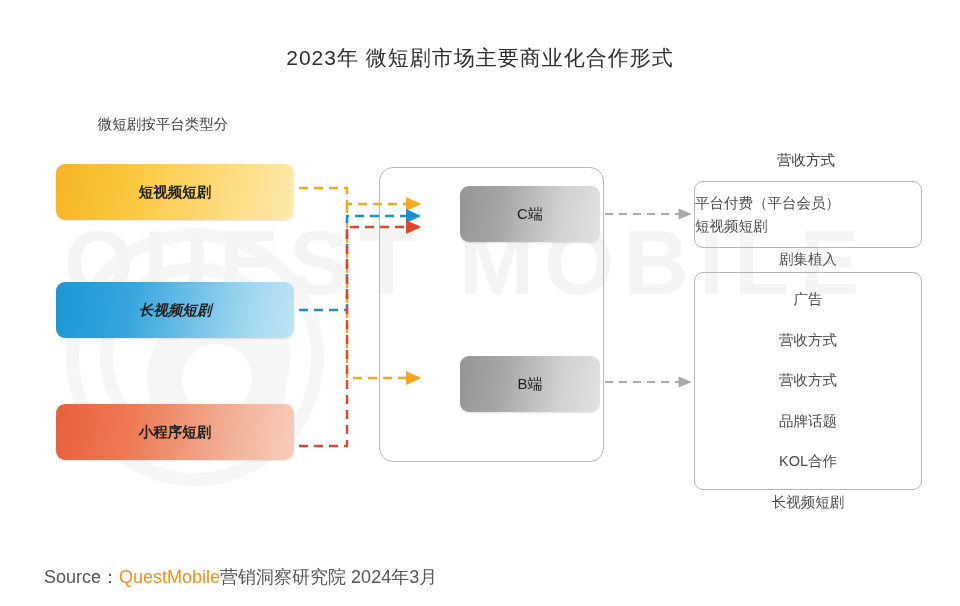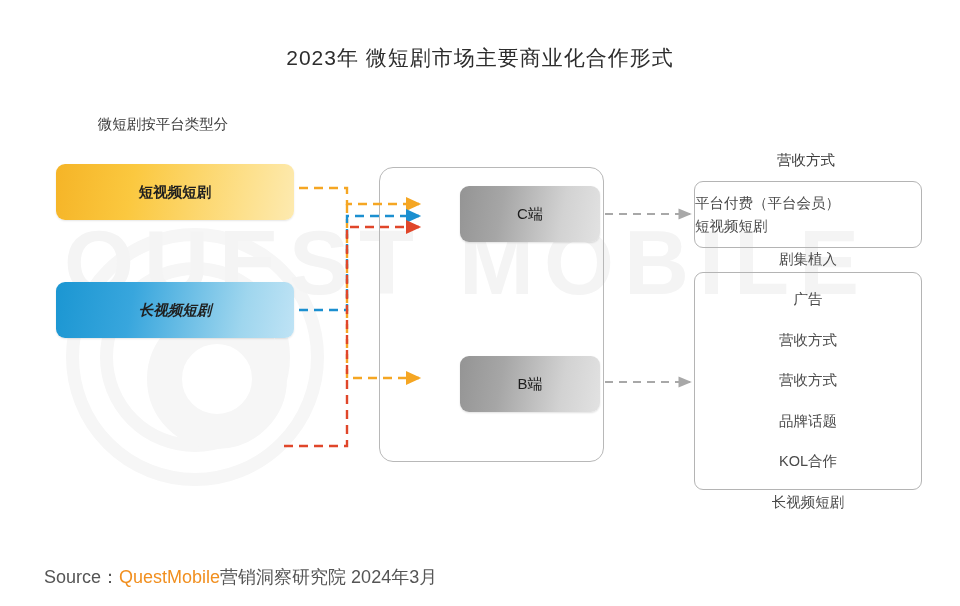--- a/index.html
+++ b/index.html
@@ -218,20 +218,23 @@
 
     <path d="M563,382 L690,382" fill="none" stroke="#a8a8a8" stroke-width="1.8" stroke-dasharray="8 6" marker-end="url(#ah-gray)"></path>
   </svg>
 
   <div class="pill pill-yellow">
     <span>短视频短剧</span>
   </div>
   <div class="pill pill-blue">
     <span>长视频短剧</span>
   </div>
+  <div class="pill pill-red">
+    <span>小程序短剧</span>
+  </div>
 
   <div class="mid-box"></div>
   <div class="gray-node node-c">
     <span>C端</span>
   </div>
   <div class="gray-node node-b">
     <span>B端</span>
   </div>
 
   <div class="rev-box rev-top">

